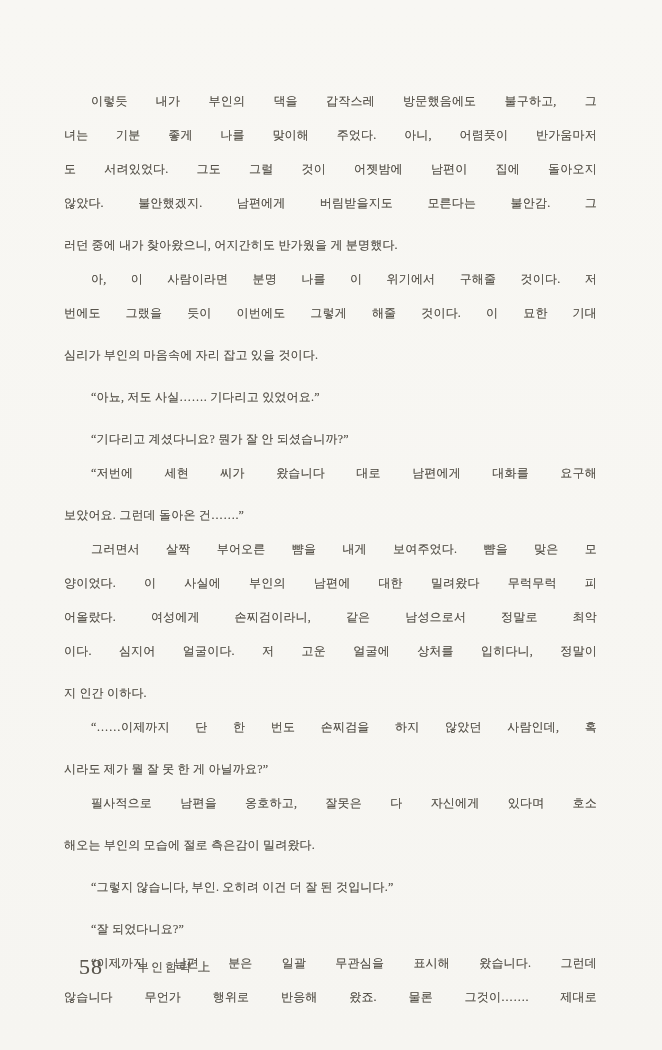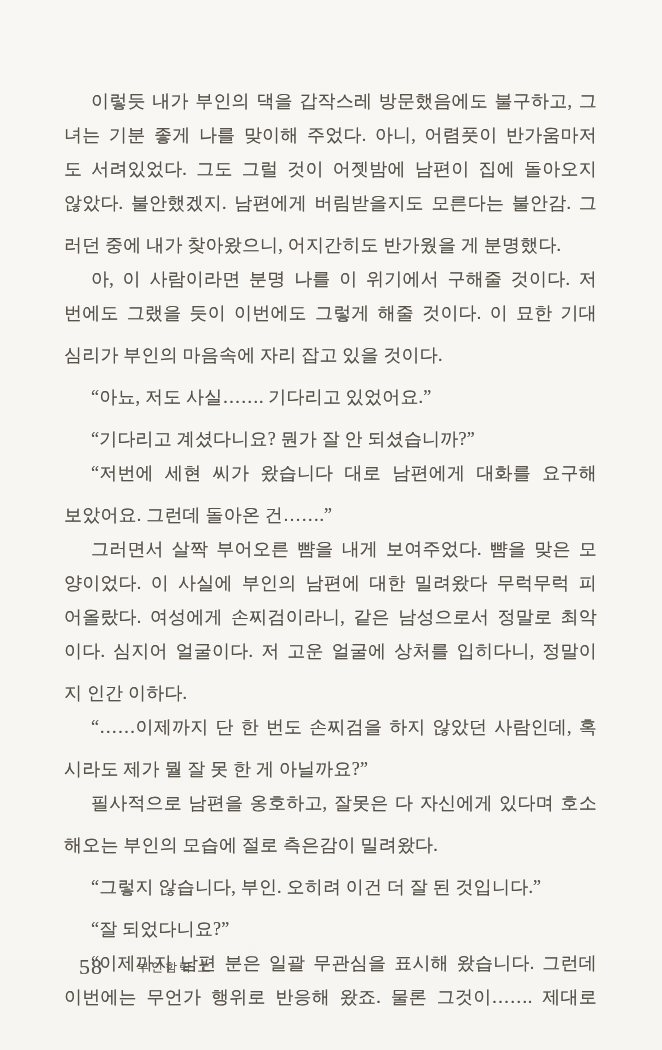--- a/index.html
+++ b/index.html
@@ -28,21 +28,21 @@
     top: 84px;
     left: 64px;
     width: 533px;
   }
 
   .paragraph { margin: 0; }
 
   .line {
     height: 34px;
     line-height: 34px;
-    font-size: 18px;
+    font-size: 12px;
     letter-spacing: 0.2px;
     color: #57534b;
     text-shadow: 0 0 0.6px rgba(87, 83, 75, 0.55);
     white-space: nowrap;
     overflow: visible;
   }
 
   
   .line.justify {
     display: flex;
@@ -263,21 +263,21 @@
           <span>“이제까지</span>
           <span>남편</span>
           <span>분은</span>
           <span>일괄</span>
           <span>무관심을</span>
           <span>표시해</span>
           <span>왔습니다.</span>
           <span>그런데</span>
         </div>
         <div class="line justify">
-          <span>이번에는</span>
+          <span>않습니다</span>
           <span>무언가</span>
           <span>행위로</span>
           <span>반응해</span>
           <span>왔죠.</span>
           <span>물론</span>
           <span>그것이…….</span>
           <span>제대로</span>
         </div>
       </div>
     </main>

